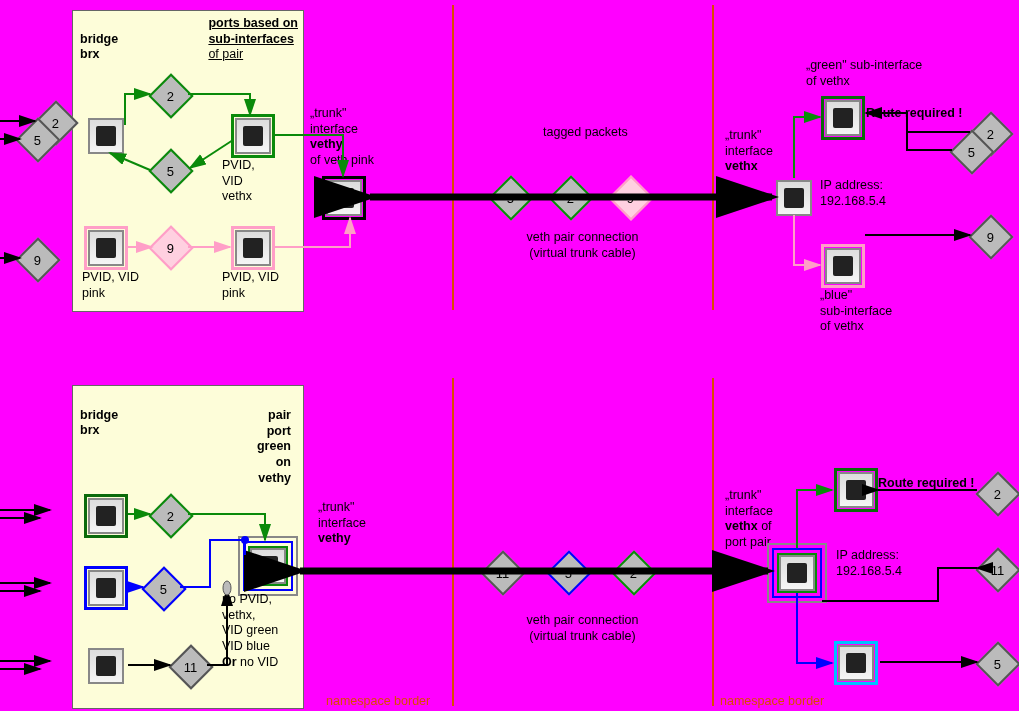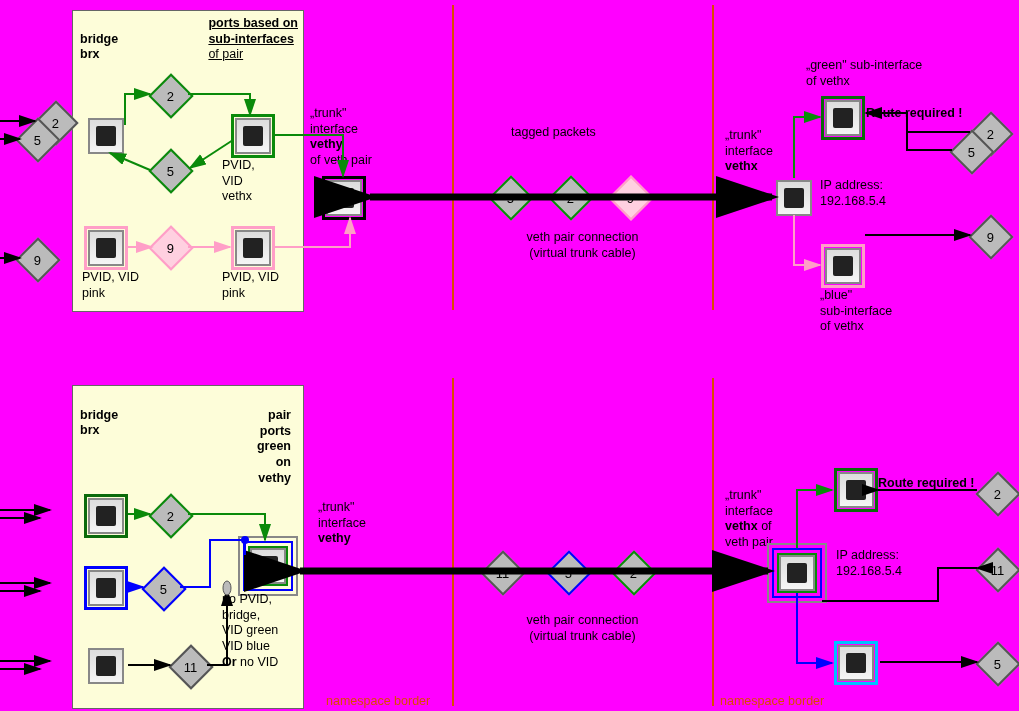--- a/index.html
+++ b/index.html
@@ -127,34 +127,34 @@
 <div class="label" style="left:82px; top:270px; white-space:pre;">PVID, VID
 pink</div>
 <div class="label" style="left:222px; top:270px; white-space:pre;">PVID, VID
 pink</div>
 
 <div class="port black" style="left:326px; top:180px;"></div>
 <div class="label" style="left:310px; top:106px;">
   <span>„trunk"</span><br>
   <span>interface</span><br>
   <span class="bold">vethy</span><br>
-  <span>of veth pair</span>
+  <span>of veth pink</span>
 </div>
 
 <div class="diamond green" style="left:495px; top:182px;">
     <span>5</span>
   </div>
 <div class="diamond green" style="left:555px; top:182px;">
     <span>2</span>
   </div>
 <div class="diamond pink" style="left:615px; top:182px;">
     <span>9</span>
   </div>
 
-<div class="label" style="left:511px; top:125px;">tagged packets</div>
+<div class="label" style="left:543px; top:125px;">tagged packets</div>
 <div class="label" style="left:510px; top:230px; text-align:center; width:145px;">
   <span>veth pair connection</span><br><span>(virtual trunk cable)</span>
 </div>
 
 <div class="label" style="left:725px; top:128px;">
   <span>„trunk"</span><br>
   <span>interface</span><br>
   <span class="bold">vethx</span>
 </div>
 <div class="port" style="left:776px; top:180px;"></div>
@@ -182,21 +182,21 @@
 <div class="diamond" style="left:975px; top:221px;">
     <span>9</span>
   </div>
 
 <div class="panel" style="left:72px; top:385px; width:230px; height:322px;"></div>
 
 <div class="label bold" style="left:80px; top:392px;">bridge</div>
 <div class="label bold" style="left:80px; top:407px;">brx</div>
 <div class="label bold" style="right:728px; top:392px; text-align:right;">
   <span>pair</span><br>
-  <span>ports</span><br>
+  <span>port</span><br>
   <span>green</span><br>
   <span>on</span><br>
   <span>vethy</span>
 </div>
 
 <div class="port darkgreen" style="left:88px; top:498px;"></div>
 <div class="port blue" style="left:88px; top:570px;"></div>
 <div class="port" style="left:88px; top:648px;"></div>
 
 <div class="diamond green" style="left:155px; top:500px;">
@@ -212,21 +212,21 @@
 <div class="port multi" style="left:250px; top:548px;"></div>
 
 <div class="label" style="left:318px; top:500px;">
   <span>„trunk"</span><br>
   <span>interface</span><br>
   <span class="bold">vethy</span>
 </div>
 
 <div class="label" style="left:222px; top:592px;">
   <span>no PVID,</span><br>
-  <span>bridge,</span><br>
+  <span>vethx,</span><br>
   <span>VID green</span><br>
   <span>VID blue</span><br>
   <span class="bold">Or</span><span> no VID</span>
 </div>
 
 <div class="diamond" style="left:487px; top:557px;">
     <span>11</span>
   </div>
 <div class="diamond blue" style="left:553px; top:557px;">
     <span>5</span>
@@ -236,21 +236,21 @@
   </div>
 
 <div class="label" style="left:510px; top:613px; text-align:center; width:145px;">
   <span>veth pair connection</span><br><span>(virtual trunk cable)</span>
 </div>
 
 <div class="label" style="left:725px; top:488px;">
   <span>„trunk"</span><br>
   <span>interface</span><br>
   <span><span class="bold">vethx</span> <span>of</span></span><br>
-  <span>veth pair</span>
+  <span>port pair</span>
 </div>
 <div class="port multi2" style="left:779px; top:555px;"></div>
 <div class="label" style="left:836px; top:548px;">
   <span>IP address:</span><br><span>192.168.5.4</span>
 </div>
 
 <div class="port darkgreen" style="left:838px; top:472px;"></div>
 <div class="port cyan" style="left:838px; top:645px;"></div>
 
 <div class="label bold" style="left:878px; top:460px;">Route required !</div>

